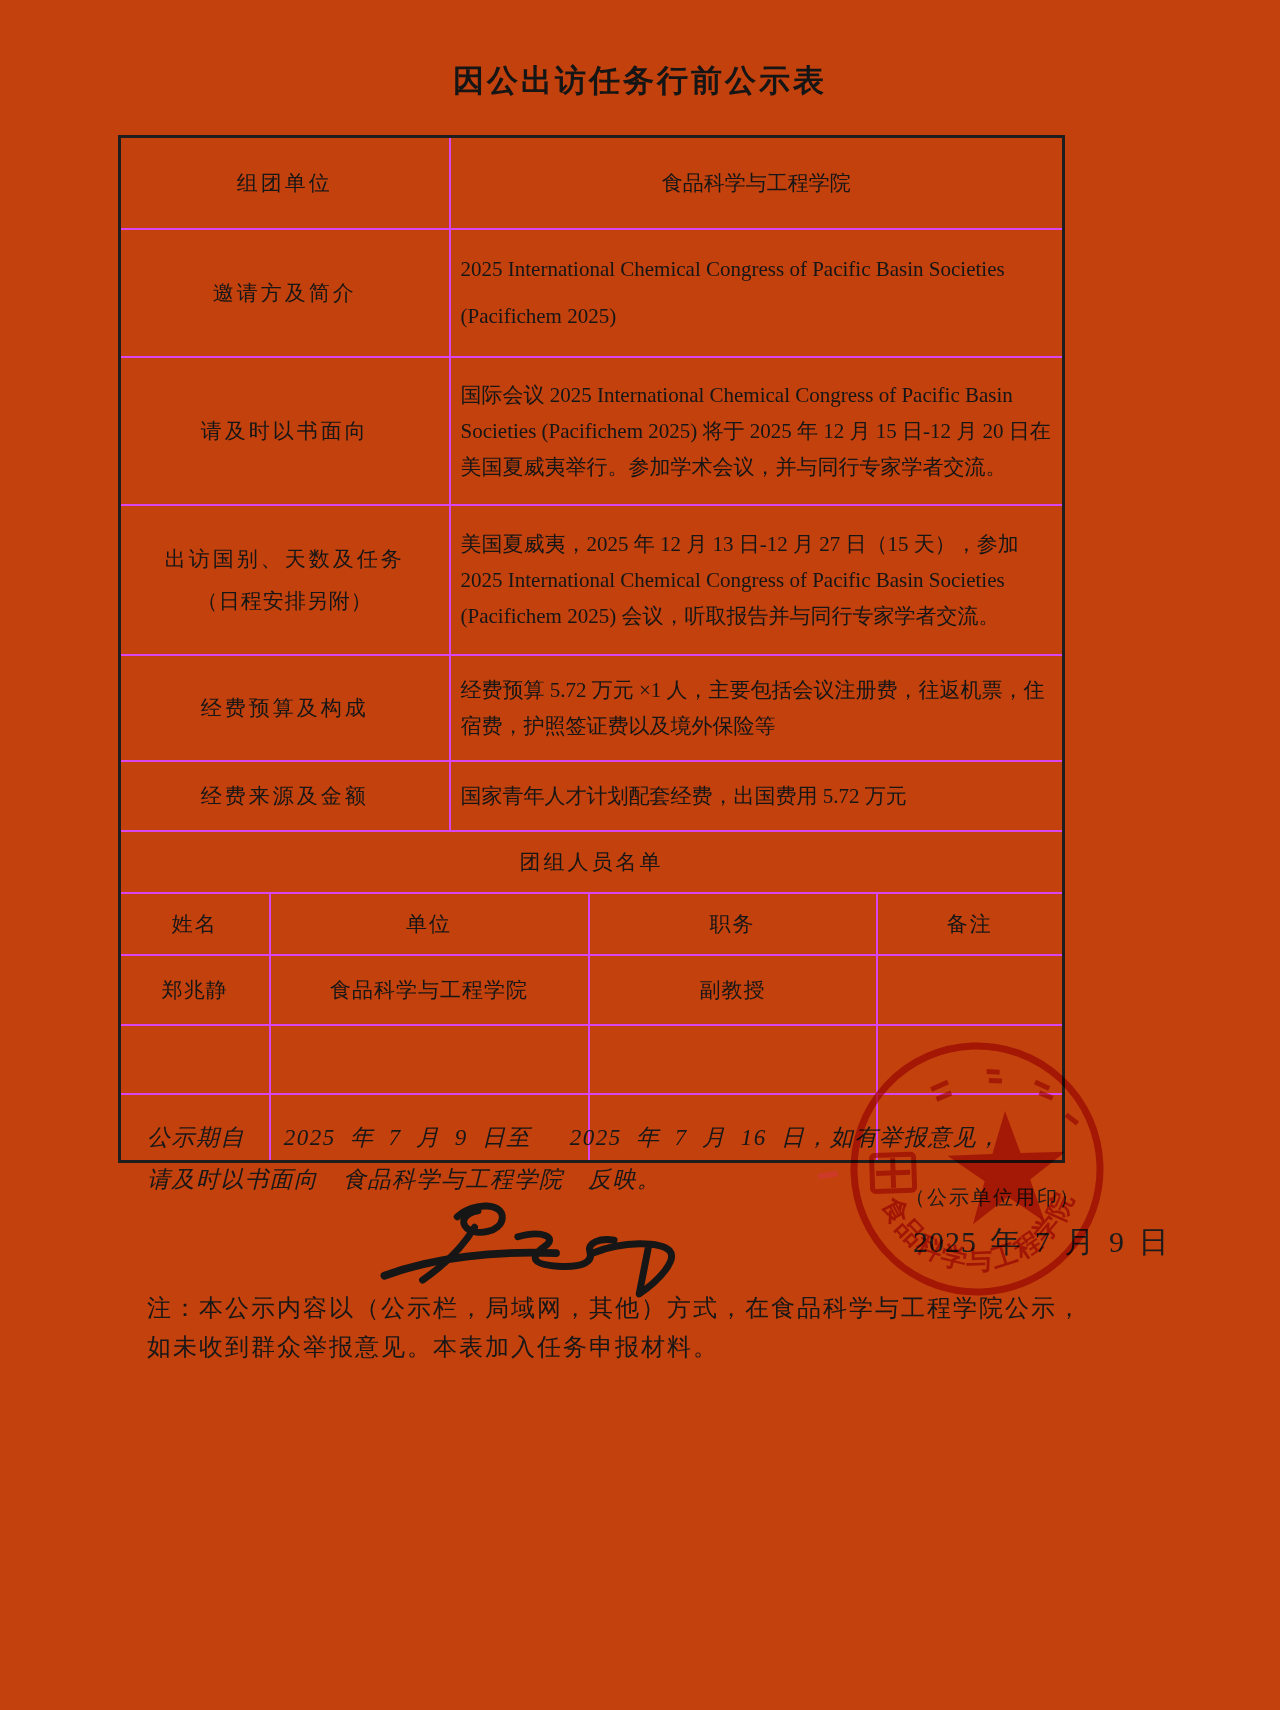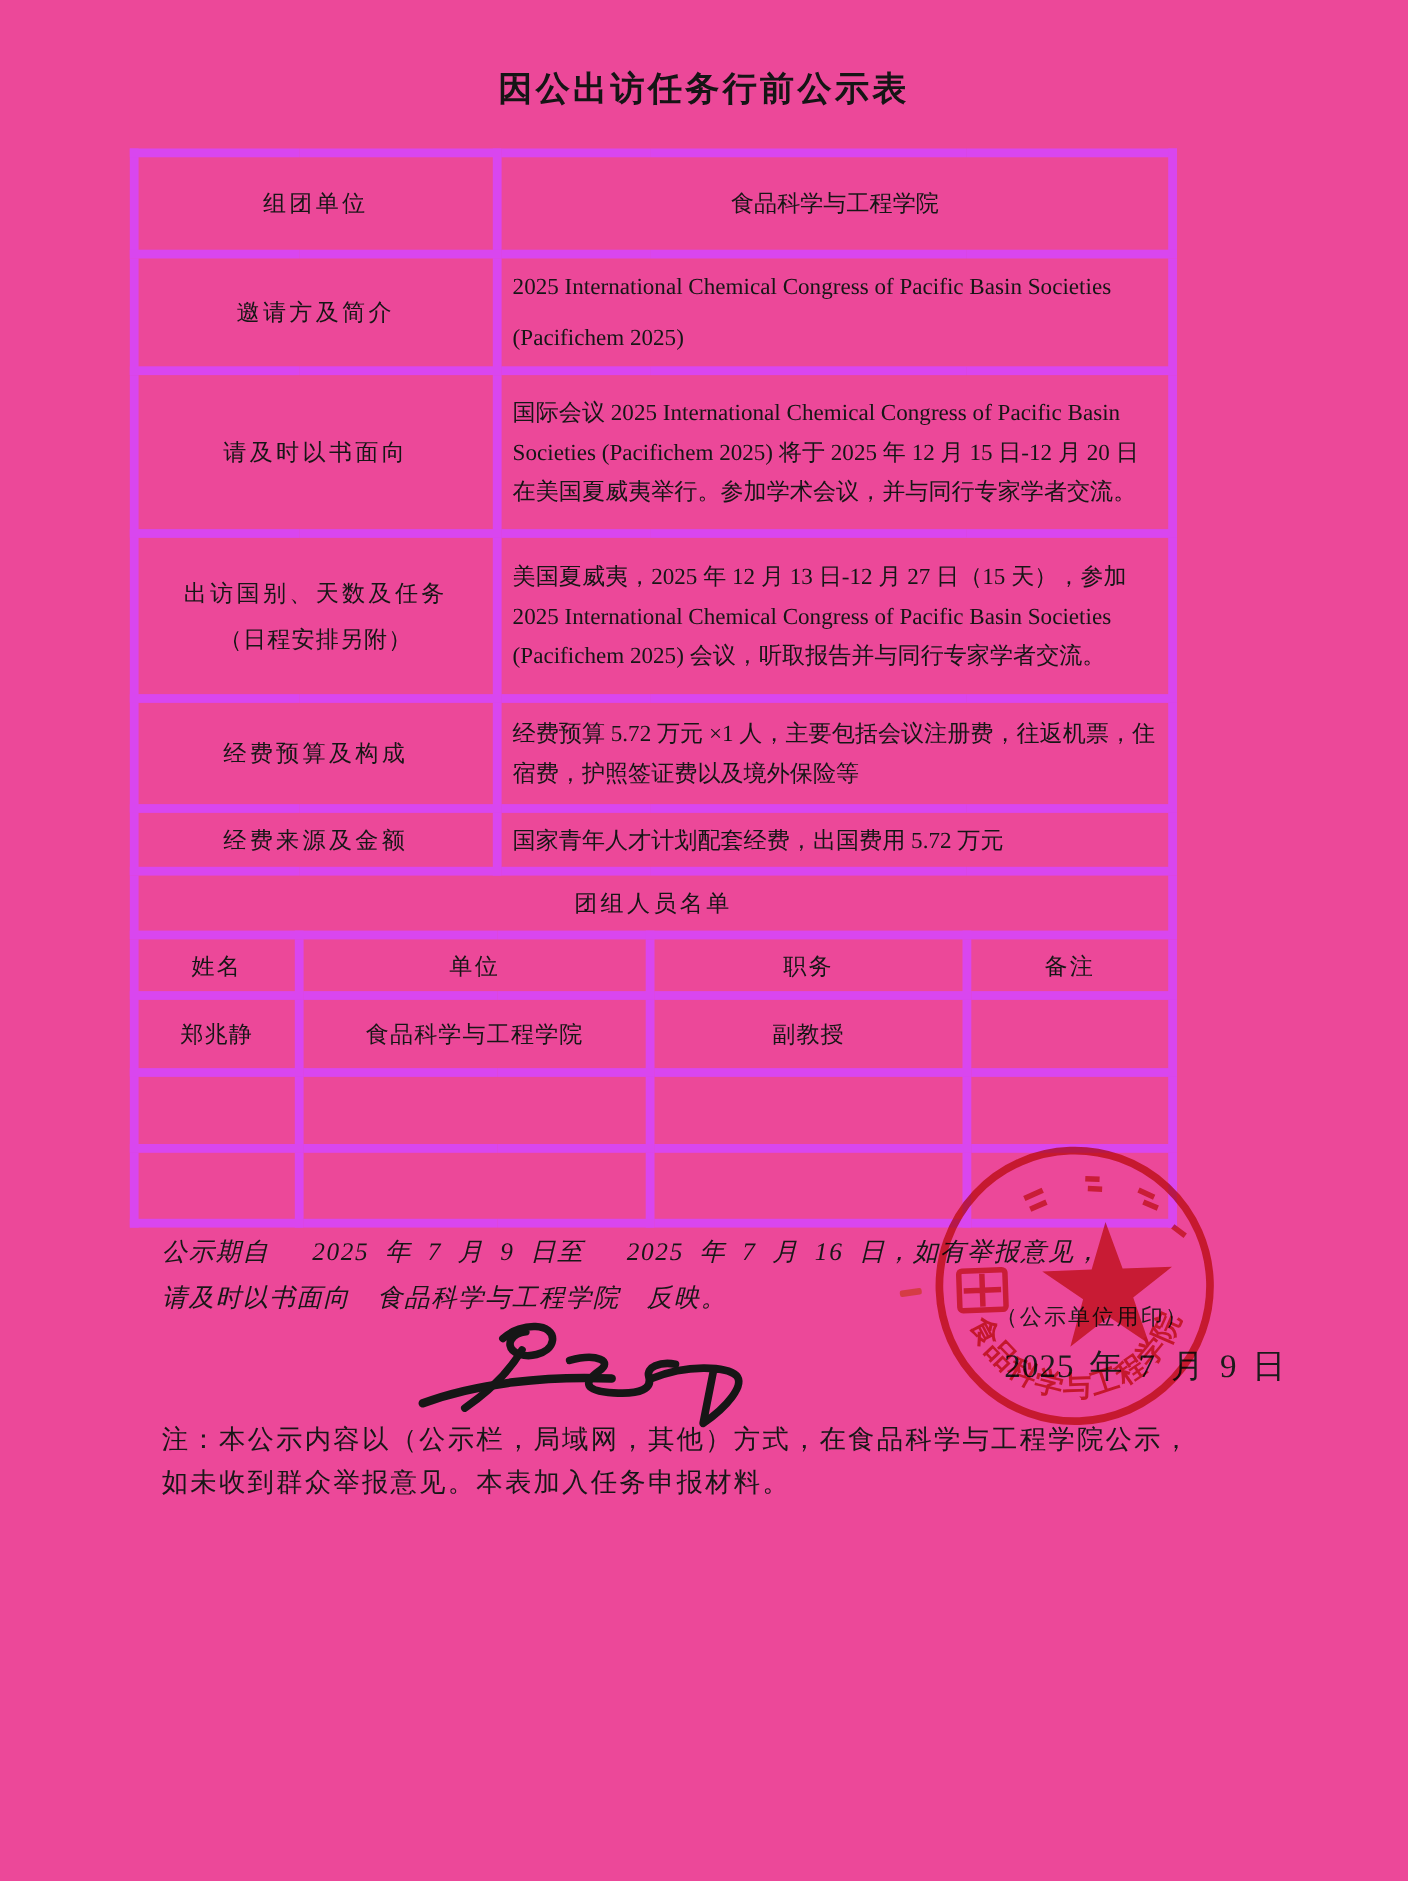--- a/index.html
+++ b/index.html
@@ -1,39 +1,39 @@
 <!DOCTYPE html>
 <html><head>
 <meta charset="utf-8">
 <style>
   html,body{margin:0;padding:0;}
   body{background:#e8e8e8;}
   .page{
     position:relative;
     width:1280px;height:1710px;
     margin:0 auto;
-    background:#ec4899;
+    background:#c2410c;
     overflow:hidden;
     font-family:"Liberation Serif","DejaVu Serif",serif;
     color:#1b1b1b;
   }
   .doc-title{
     position:absolute;left:0;top:60px;width:100%;
     text-align:center;
     font-family:"Liberation Sans","DejaVu Sans",sans-serif;
     font-weight:bold;font-size:31px;letter-spacing:3px;color:#151515;
   }
   table.main{
     position:absolute;left:118px;top:135px;
     width:944px;border-collapse:collapse;table-layout:fixed;
     border:3px solid #1e1e1e;
   }
   table.main td{
-    border:8px solid #d946ef;
-    padding:2px 10px;
+    border:2px solid #d946ef;
+    padding:16px 10px;
     font-size:21px;color:#161616;
     vertical-align:middle;
   }
   td.lbl{text-align:center;letter-spacing:3px;padding:2px 4px;}
   td.val{text-align:left;line-height:36px;}
   td.val.center{text-align:center;}
   td.val.tall{line-height:47px;border-radius:14px;}
   td.section{text-align:center;letter-spacing:3px;font-size:22px;margin-top:19px;}
   td.hdr{text-align:center;letter-spacing:2px;}
   td.cell-c{text-align:center;letter-spacing:1px;}

